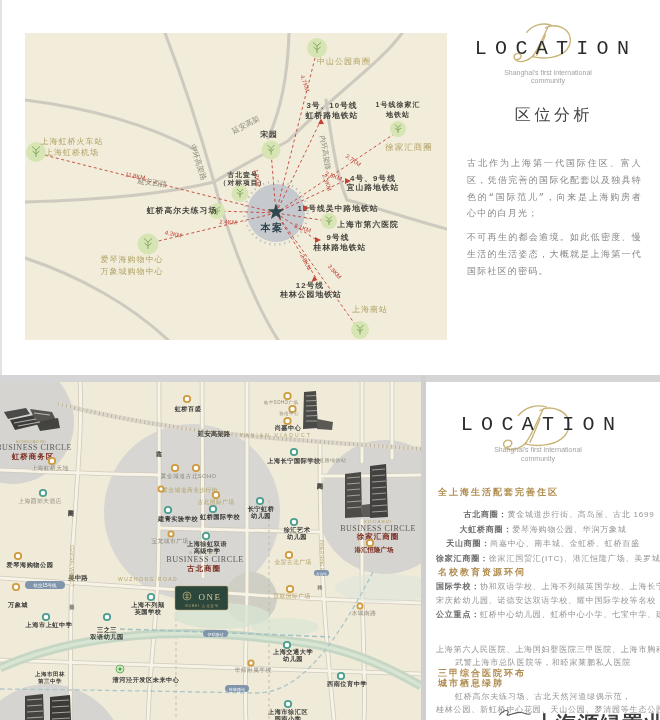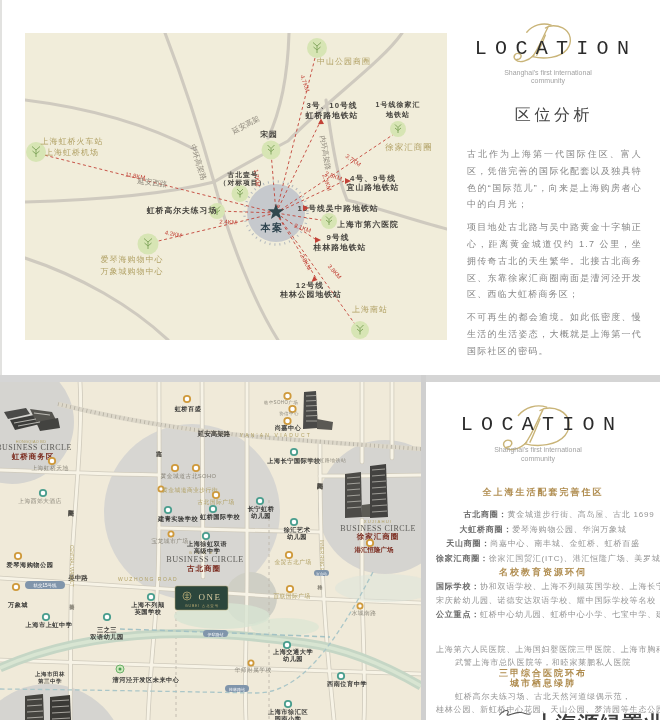--- a/index.html
+++ b/index.html
@@ -1,19 +1,19 @@
 <!DOCTYPE html>
 <html><head>
 <meta charset="utf-8">
 <style>
 html,body{margin:0;padding:0;}
 body{width:660px;height:720px;background:#ffffff;font-family:"Liberation Sans",sans-serif;overflow:hidden;position:relative;}
 .abs{position:absolute;}
 .serif{font-family:Liberation Mono, monospace;}
-.goldh{width:210px;text-align:center;font-size:9px;font-weight:bold;letter-spacing:2px;color:#b08d50;}
+.goldh{width:210px;text-align:left;font-size:9px;font-weight:bold;letter-spacing:2px;color:#b08d50;}
 .bline{width:214px;text-align:center;font-size:8px;letter-spacing:0.8px;color:#949494;white-space:nowrap;}
 .bline b{color:#6b6b6b;font-weight:bold;}
 </style>
 </head>
 <body>
 
 <div class="abs" style="left:0;top:0;width:2px;height:720px;background:#e2e2e0;"></div>
 
 <svg id="topmap" class="abs" style="left:25px;top:33px;" width="422" height="307" viewBox="25 33 422 307" xmlns="http://www.w3.org/2000/svg">
 
@@ -196,22 +196,21 @@
   </g>
     </svg>
 
   <div class="abs serif" style="left:446px;top:37px;width:204px;text-align:center;font-size:20px;letter-spacing:8.3px;padding-left:8px;color:#2b2b2b;">LOCATION</div>
 
   <div class="abs" style="left:448px;top:69px;width:200px;text-align:center;font-size:7px;color:#a3a3a3;line-height:8px;">Shanghai's first international<br>community</div>
 
   <div class="abs" style="left:452px;top:105px;width:204px;text-align:center;font-size:16px;letter-spacing:3.6px;color:#454545;">区位分析</div>
 
   <div class="abs" style="left:467px;top:142px;width:175px;font-size:9px;letter-spacing:1.2px;line-height:16.8px;color:#878787;text-align:justify;">
-    <p style="margin:4px 0 6px 0;">古北作为上海第一代国际住区、富人区，凭借完善的国际化配套以及独具特色的“国际范儿”，向来是上海购房者心中的白月光；</p>
-    <p style="margin:0 0 6px 0;">项目地处古北路与吴中路黄金十字轴正心，距离黄金城道仅约 1.7 公里，坐拥传奇古北的天生繁华。北接古北商务区、东靠徐家汇商圈南面是漕河泾开发区、西临大虹桥商务区；</p>
+    <p style="margin:14px 0 6px 0;font-family:Liberation Mono, monospace;">古北作为上海第一代国际住区、富人区，凭借完善的国际化配套以及独具特色的“国际范儿”，向来是上海购房者心中的白月光；</p>
     <p style="margin:0;">不可再生的都会逾境。如此低密度、慢生活的生活姿态，大概就是上海第一代国际社区的密码。</p>
   </div>
 </div>
 
 <div class="abs" style="left:0;top:375px;width:660px;height:7px;background:#d5d5d5;"></div>
 
 <svg id="botmap" class="abs" style="left:0;top:382px;" width="421" height="338" viewBox="0 382 421 338" xmlns="http://www.w3.org/2000/svg">
 
 <rect x="0" y="382" width="421" height="338" fill="#f0ead9"></rect>
 

